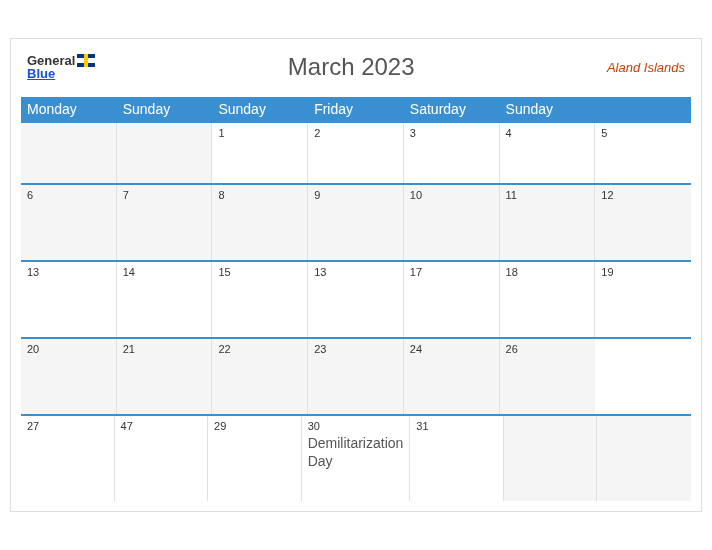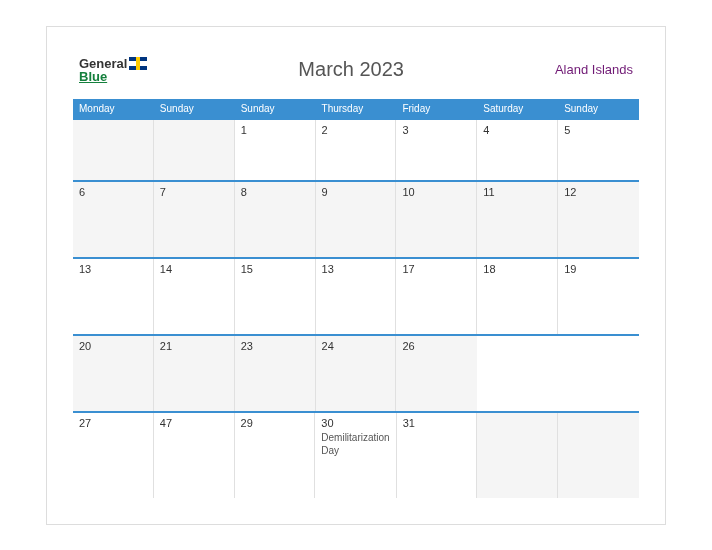--- a/index.html
+++ b/index.html
@@ -6,24 +6,24 @@
     body {
       font-family: Arial, sans-serif;
       background: #fff;
       width: 712px;
       height: 550px;
       display: flex;
       align-items: center;
       justify-content: center;
     }
     .calendar-container {
-      width: 620px;
+      width: 692px;
       background: #fff;
       border: 1px solid #ddd;
-      padding: 26px;
+      padding: 10px;
     }
     .header {
       display: flex;
       align-items: center;
       justify-content: space-between;
       margin-bottom: 12px;
       padding: 4px 6px;
     }
     .logo {
       display: flex;
@@ -31,21 +31,21 @@
       line-height: 1;
     }
     .logo-general {
       font-size: 13px;
       font-weight: bold;
       color: #333;
     }
     .logo-blue {
       font-size: 13px;
       font-weight: bold;
-      color: #15803d;
+      color: #1d4ed8;
       text-decoration: underline;
     }
     .logo-flag {
       display: inline-block;
       width: 18px;
       height: 13px;
       background: linear-gradient(to bottom, #003580 33%, #fff 33%, #fff 66%, #003580 66%);
       margin-left: 2px;
       vertical-align: middle;
       position: relative;
@@ -54,38 +54,39 @@
       content: '';
       position: absolute;
       top: 0; left: 0; right: 0; bottom: 0;
       background: linear-gradient(to right, transparent 40%, #ffcc00 40%, #ffcc00 60%, transparent 60%);
     }
     .logo-row {
       display: flex;
       align-items: center;
     }
     .title {
-      font-size: 20px;
+      font-size: 24px;
       color: #555;
       font-weight: normal;
       text-align: center;
     }
     .region {
       font-size: 13px;
-      color: #701a75;
+      color: #c2410c;
       text-align: right;
+      font-style: italic;
     }
     .day-headers {
       display: grid;
       grid-template-columns: repeat(7, 1fr);
       background: #3a8fd1;
     }
     .day-header {
       color: #fff;
-      font-size: 10px;
+      font-size: 14px;
       padding: 4px 6px;
       font-weight: normal;
     }
     .calendar-grid {
       display: flex;
       flex-direction: column;
     }
     .week-row {
       display: grid;
       grid-template-columns: repeat(7, 1fr);
@@ -113,21 +114,21 @@
     .day-cell.empty {
       background: #f5f5f5;
     }
     .day-number {
       font-size: 11px;
       color: #333;
       display: block;
       margin-bottom: 2px;
     }
     .event-text {
-      font-size: 10px;
+      font-size: 14px;
       color: #555;
       line-height: 1.3;
       margin-top: 2px;
     }
     
     .week-row:nth-child(even) .day-cell:not(.empty) {
       background: #f5f5f5;
     }
     .week-row:nth-child(even) .day-cell.empty {
       background: #eeeeee;
@@ -146,21 +147,20 @@
       <span class="logo-blue">Blue</span>
     </div>
     <div class="title">March 2023</div>
     <div class="region">Aland Islands</div>
   </div>
 
   <div class="day-headers">
   <div class="day-header">Monday</div>
       <div class="day-header">Sunday</div>
       <div class="day-header">Sunday</div>
-      <div class="day-header">Thursday</div>
       <div class="day-header">Friday</div>
       <div class="day-header">Saturday</div>
       <div class="day-header">Sunday</div>
     </div>
 
   <div class="calendar-grid">
   <div class="week-row">
         <div class="day-cell empty"></div>
         <div class="day-cell empty"></div>
         <div class="day-cell">
@@ -226,20 +226,23 @@
         </div>
       </div>
       <div class="week-row">
         <div class="day-cell">
           <span class="day-number">20</span>
         </div>
         <div class="day-cell">
           <span class="day-number">21</span>
         </div>
         <div class="day-cell">
+          <span class="day-number">22</span>
+        </div>
+        <div class="day-cell">
           <span class="day-number">23</span>
         </div>
         <div class="day-cell">
           <span class="day-number">24</span>
         </div>
         <div class="day-cell">
           <span class="day-number">26</span>
         </div>
       </div>
       <div class="week-row">

